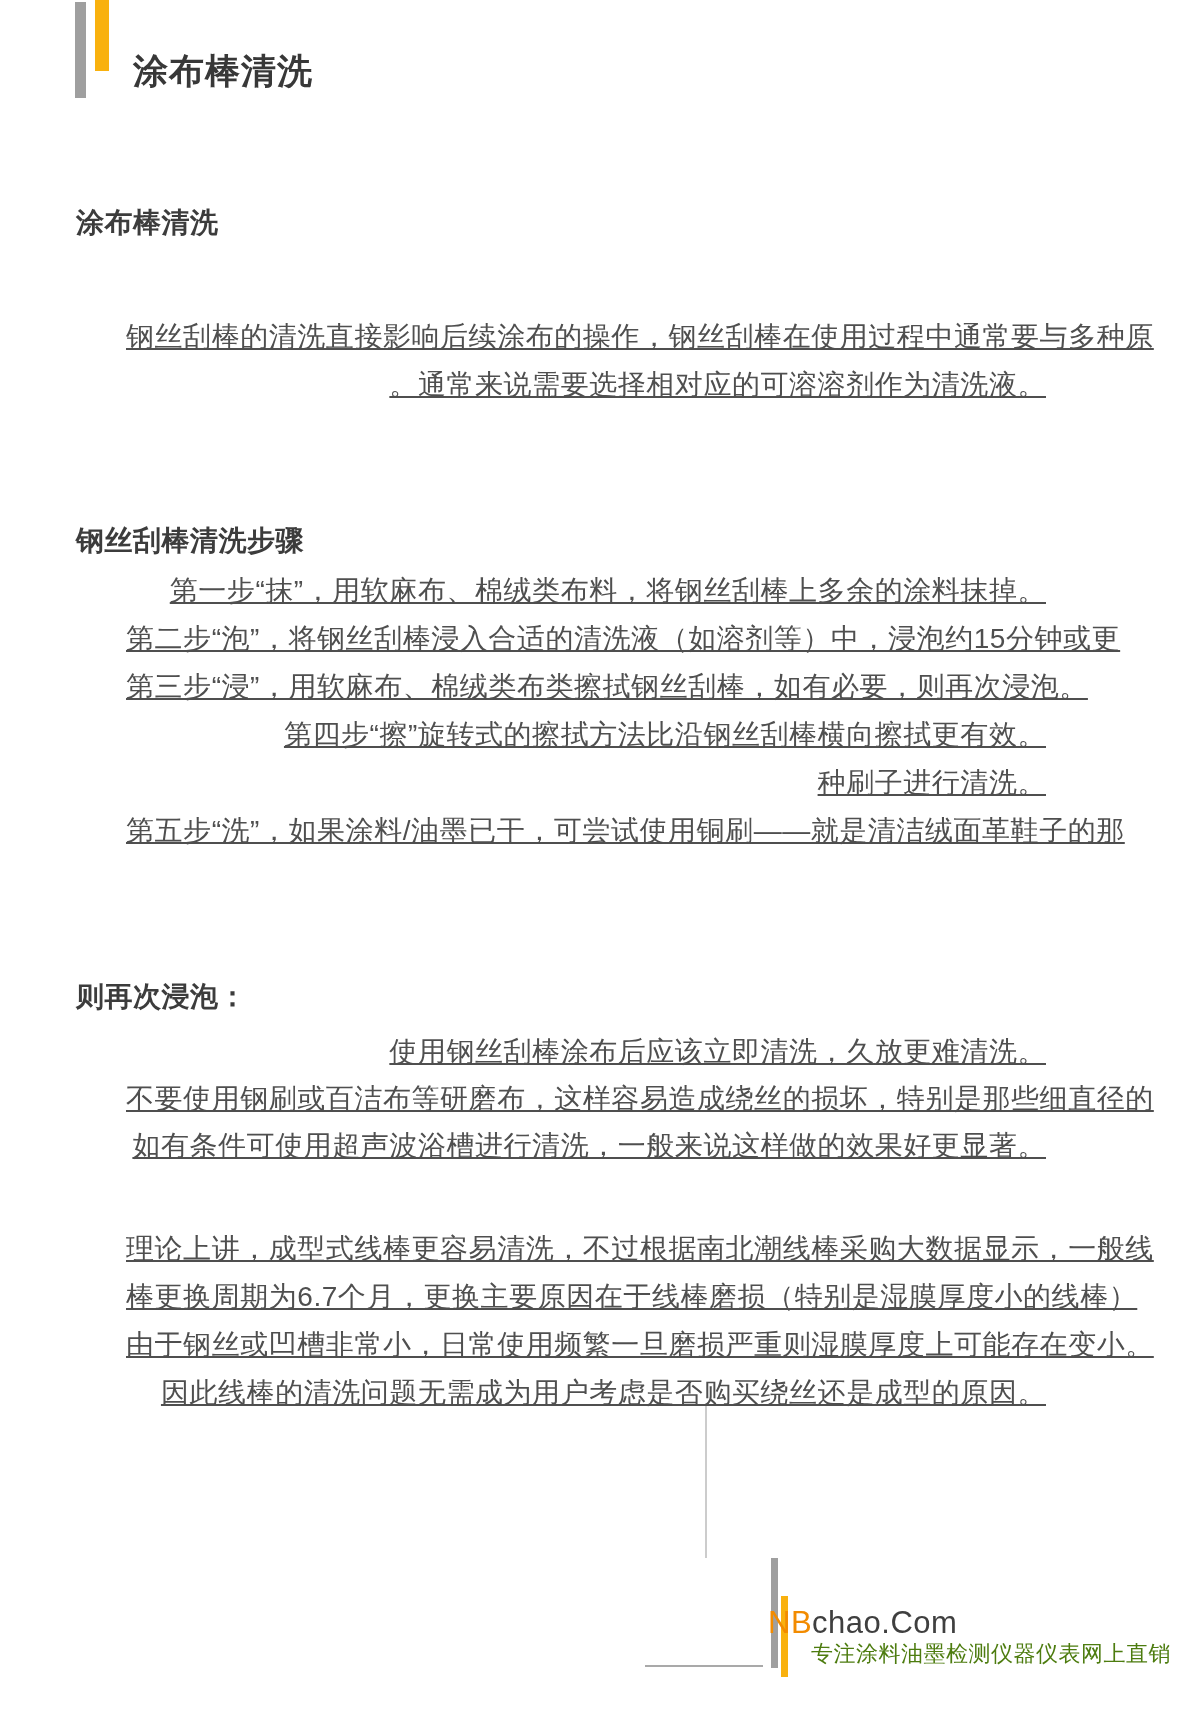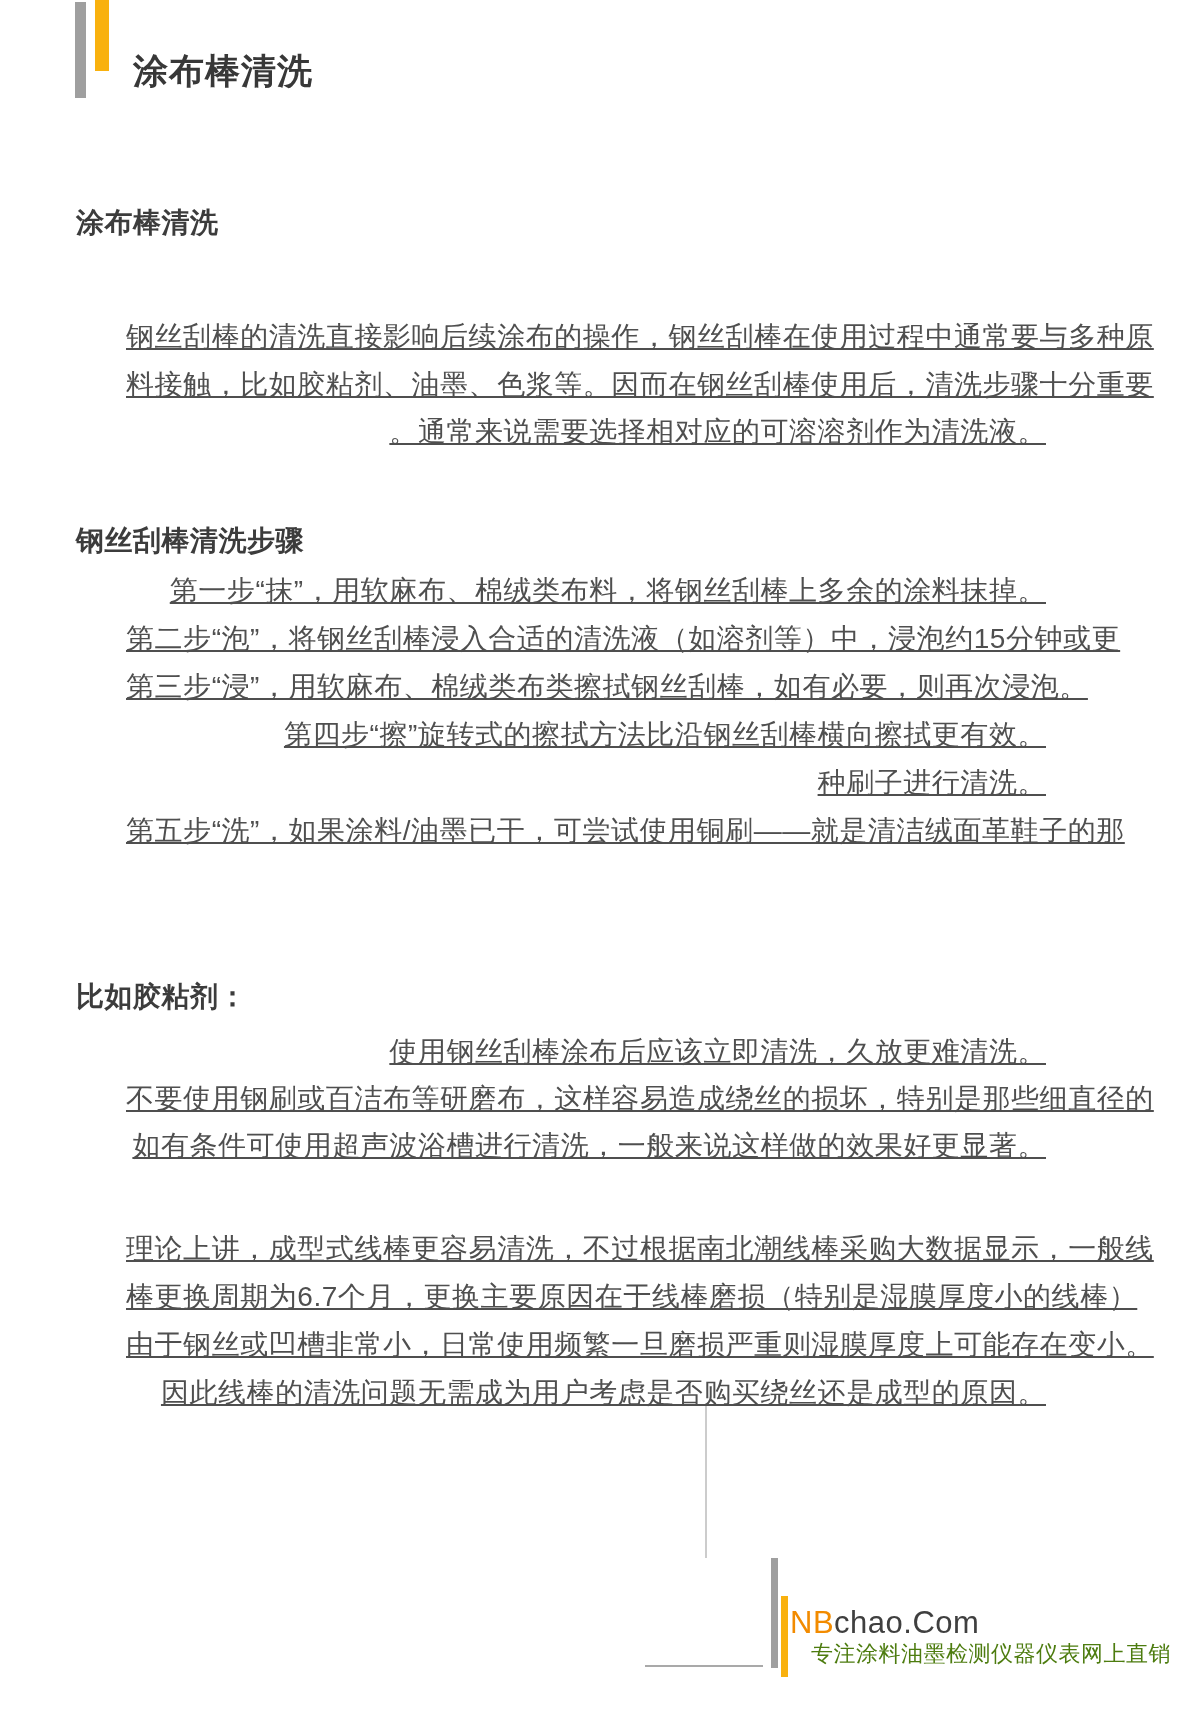--- a/index.html
+++ b/index.html
@@ -24,51 +24,50 @@
   .notes-list{top:1028px;line-height:47px;}
   .concl-para{top:1225px;line-height:48px;}
   .line{white-space:nowrap;text-decoration:underline;}
   .line.cont{padding-left:51px;}
 
   
   .ftr-vline{position:absolute;left:705px;top:1406px;width:2px;height:152px;background:#cccccc;}
   .ftr-rule{position:absolute;left:645px;top:1665px;width:118px;height:2px;background:#a9a9a9;}
   .ftr-gray-bar{position:absolute;left:771px;top:1558px;width:7px;height:110px;background:#9f9f9f;}
   .ftr-yellow-bar{position:absolute;left:781px;top:1596px;width:7px;height:81px;background:#f9b10e;}
-  .ftr-brand{position:absolute;left:790px;top:1605px;font-size:31px;color:#3f3f3f;letter-spacing:0.5px;}
+  .ftr-brand{position:absolute;left:768px;top:1605px;font-size:31px;color:#3f3f3f;letter-spacing:0.5px;}
   .ftr-brand .nb{color:#f28b00;}
   .ftr-tagline{position:absolute;left:811px;top:1639px;font-size:22px;color:#4d7c0f;letter-spacing:0.5px;white-space:nowrap;}
 </style>
 </head>
 <body>
 
 <div class="page">
 
   <div class="hdr-gray-bar"></div>
   <div class="hdr-yellow-bar"></div>
   <div class="page-title">涂布棒清洗</div>
 
   <div class="sec-heading h-intro">涂布棒清洗</div>
   <div class="body-block intro-para">
     <div class="line">钢丝刮棒的清洗直接影响后续涂布的操作，钢丝刮棒在使用过程中通常要与多种原</div>
-    <div class="line">料接触，比如胶粘剂、油墨、色浆等。因而在钢丝刮棒使用后，清洗步骤十分重要</div>
     <div class="line">。通常来说需要选择相对应的可溶溶剂作为清洗液。</div>
   </div>
 
   <div class="sec-heading h-steps">钢丝刮棒清洗步骤</div>
   <div class="body-block steps-list">
     <div class="line">第一步“抹”，用软麻布、棉绒类布料，将钢丝刮棒上多余的涂料抹掉。</div>
     <div class="line">第二步“泡”，将钢丝刮棒浸入合适的清洗液（如溶剂等）中，浸泡约15分钟或更</div>
     <div class="line">第三步“浸”，用软麻布、棉绒类布类擦拭钢丝刮棒，如有必要，则再次浸泡。</div>
     <div class="line">第四步“擦”旋转式的擦拭方法比沿钢丝刮棒横向擦拭更有效。</div>
     <div class="line cont">种刷子进行清洗。</div>
     <div class="line">第五步“洗”，如果涂料/油墨已干，可尝试使用铜刷——就是清洁绒面革鞋子的那</div>
   </div>
 
-  <div class="sec-heading h-notes">比如胶粘剂：</div>
+  <div class="sec-heading h-notes">则再次浸泡：</div>
   <div class="body-block notes-list">
     <div class="line">使用钢丝刮棒涂布后应该立即清洗，久放更难清洗。</div>
     <div class="line">不要使用钢刷或百洁布等研磨布，这样容易造成绕丝的损坏，特别是那些细直径的</div>
     <div class="line">如有条件可使用超声波浴槽进行清洗，一般来说这样做的效果好更显著。</div>
   </div>
 
   <div class="body-block concl-para">
     <div class="line">理论上讲，成型式线棒更容易清洗，不过根据南北潮线棒采购大数据显示，一般线</div>
     <div class="line">棒更换周期为6.7个月，更换主要原因在于线棒磨损（特别是湿膜厚度小的线棒）</div>
     <div class="line">由于钢丝或凹槽非常小，日常使用频繁一旦磨损严重则湿膜厚度上可能存在变小。</div>

